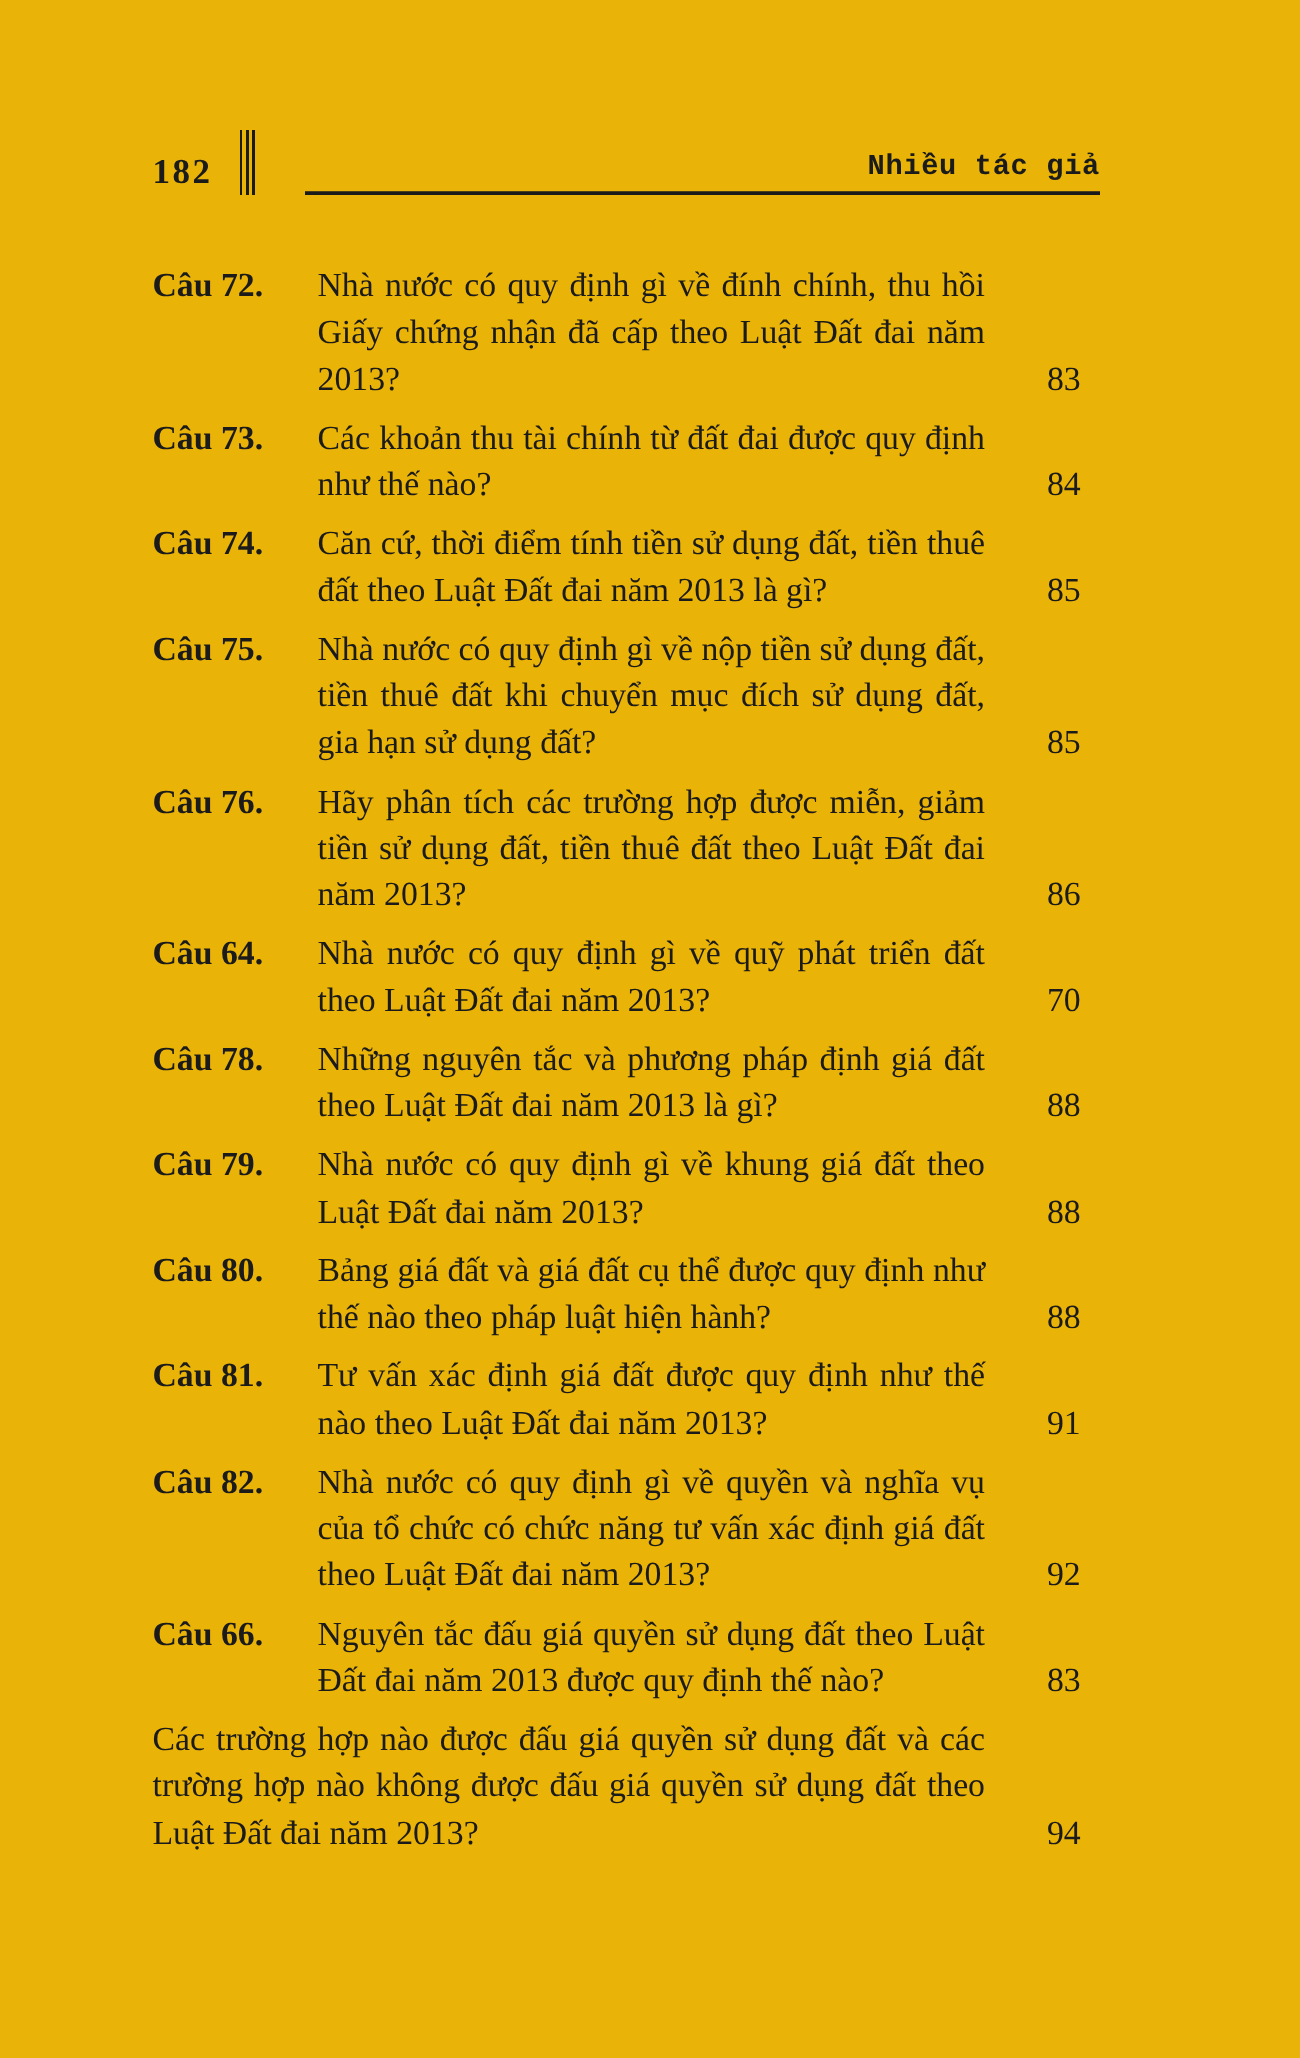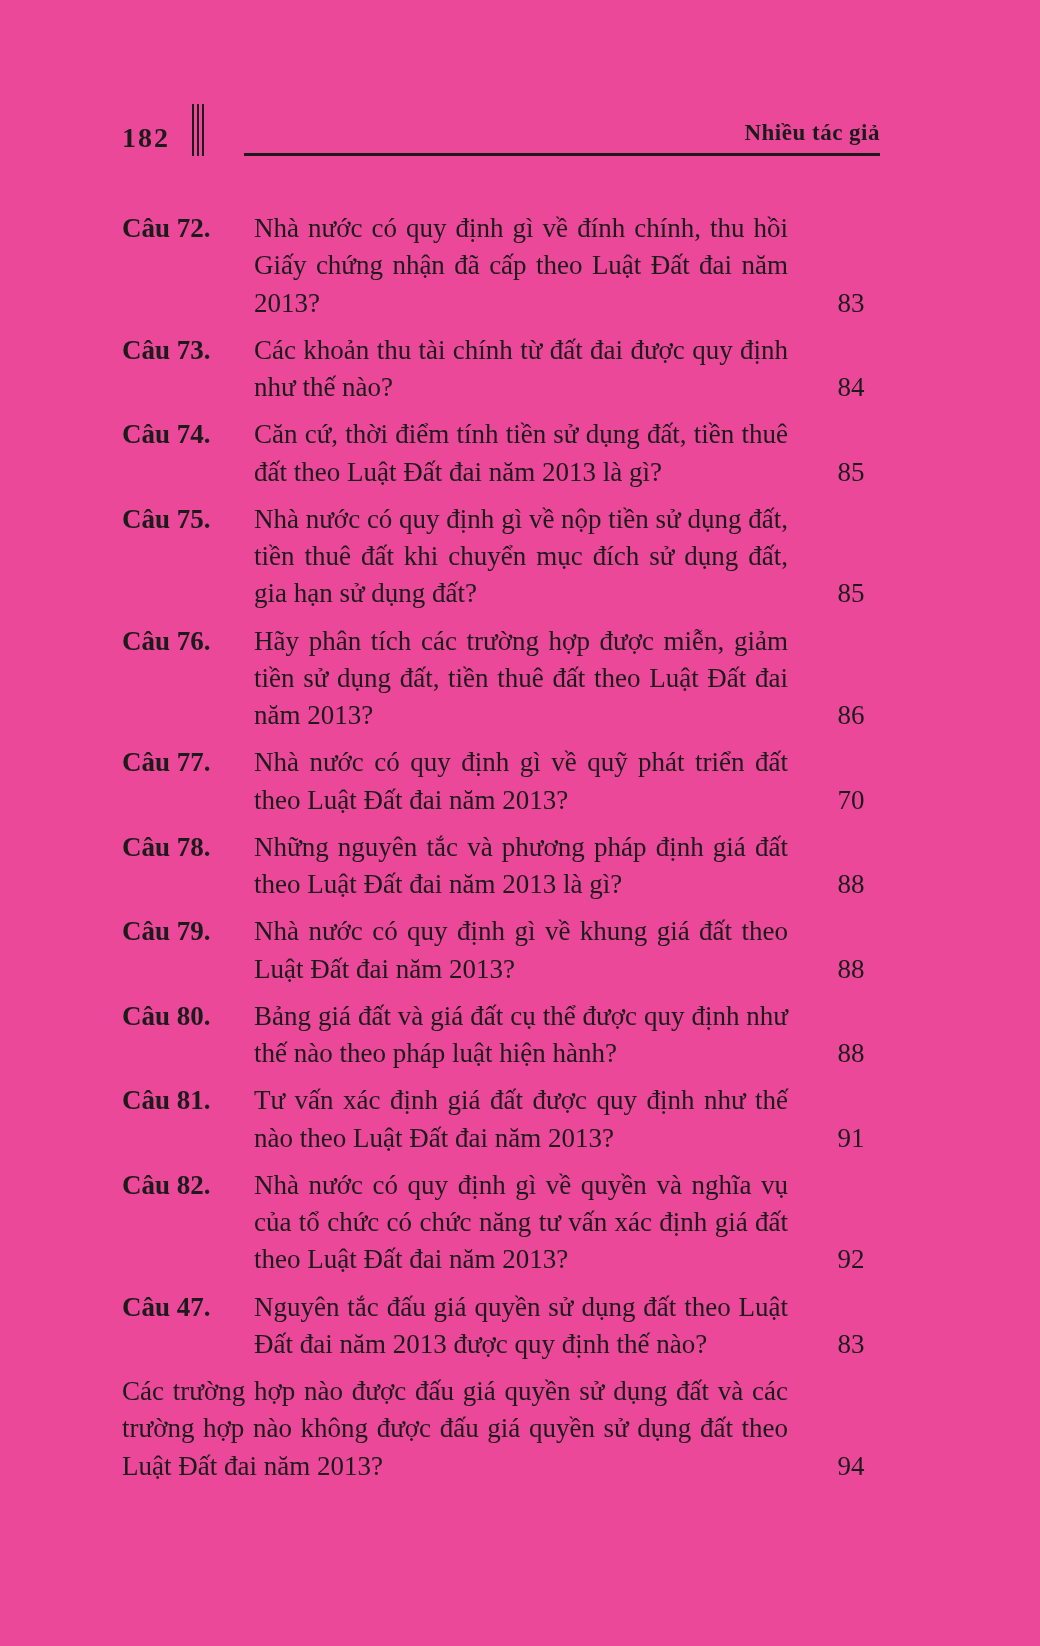--- a/index.html
+++ b/index.html
@@ -5,21 +5,21 @@
   * { margin: 0; padding: 0; box-sizing: border-box; }
   html, body { background: #ffffff; }
   body {
     font-family: "Liberation Serif", "DejaVu Serif", serif;
     color: #1b1b1b;
   }
   .sheet {
     position: relative;
     width: 1040px;
     height: 1646px;
-    background: #ec4899;
+    background: #eab308;
     padding: 104px 160px 40px 122px;
     overflow: hidden;
   }
   
   .header {
     display: flex;
     align-items: flex-end;
   }
   .pagenum {
     font-weight: bold;
@@ -34,21 +34,21 @@
     background: repeating-linear-gradient(90deg, #1b1b1b 0 2px, transparent 2px 5px);
   }
   .rule {
     flex: 1;
     margin-left: 38px;
     border-bottom: 3px solid #1b1b1b;
     text-align: right;
     padding-bottom: 7px;
   }
   .header-title {
-    font-family: Liberation Serif, serif;
+    font-family: Liberation Mono, monospace;
     font-weight: bold;
     font-size: 23px;
     letter-spacing: 0.5px;
   }
   
   .toc { margin-top: 54px; }
   .entry {
     display: flex;
     margin-bottom: 10px;
   }
@@ -114,21 +114,21 @@
       <div class="entry-page">85</div>
     </div>
 
     <div class="entry">
       <div class="entry-label">Câu 76.</div>
       <div class="entry-text">Hãy phân tích các trường hợp được miễn, giảm tiền sử dụng đất, tiền thuê đất theo Luật Đất đai năm 2013?</div>
       <div class="entry-page">86</div>
     </div>
 
     <div class="entry">
-      <div class="entry-label">Câu 77.</div>
+      <div class="entry-label">Câu 64.</div>
       <div class="entry-text">Nhà nước có quy định gì về quỹ phát triển đất theo Luật Đất đai năm 2013?</div>
       <div class="entry-page">70</div>
     </div>
 
     <div class="entry">
       <div class="entry-label">Câu 78.</div>
       <div class="entry-text">Những nguyên tắc và phương pháp định giá đất theo Luật Đất đai năm 2013 là gì?</div>
       <div class="entry-page">88</div>
     </div>
 
@@ -150,21 +150,21 @@
       <div class="entry-page">91</div>
     </div>
 
     <div class="entry">
       <div class="entry-label">Câu 82.</div>
       <div class="entry-text">Nhà nước có quy định gì về quyền và nghĩa vụ của tổ chức có chức năng tư vấn xác định giá đất theo Luật Đất đai năm 2013?</div>
       <div class="entry-page">92</div>
     </div>
 
     <div class="entry">
-      <div class="entry-label">Câu 47.</div>
+      <div class="entry-label">Câu 66.</div>
       <div class="entry-text">Nguyên tắc đấu giá quyền sử dụng đất theo Luật Đất đai năm 2013 được quy định thế nào?</div>
       <div class="entry-page">83</div>
     </div>
 
     <div class="entry">
       <div class="entry-text">Các trường hợp nào được đấu giá quyền sử dụng đất và các trường hợp nào không được đấu giá quyền sử dụng đất theo Luật Đất đai năm 2013?</div>
       <div class="entry-page">94</div>
     </div>
 
   </div>

